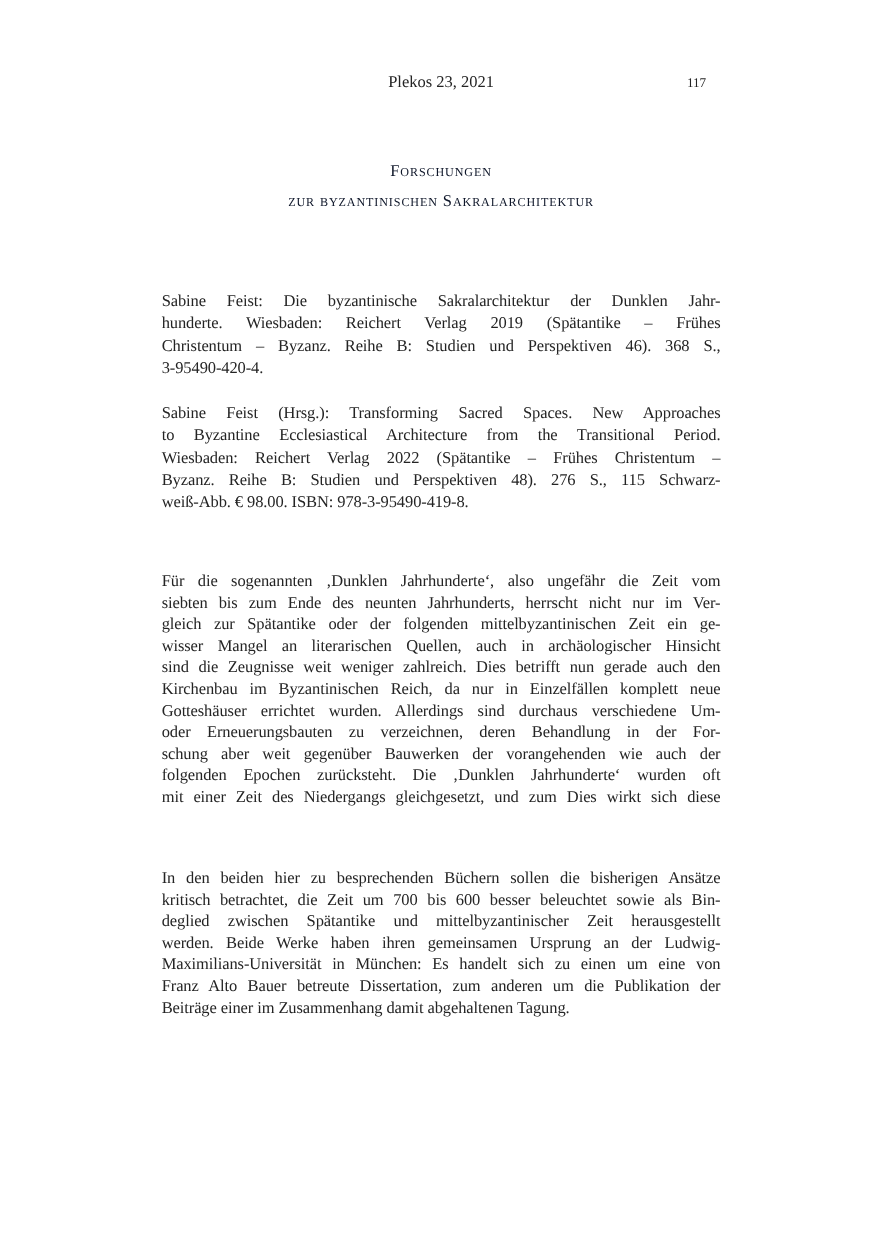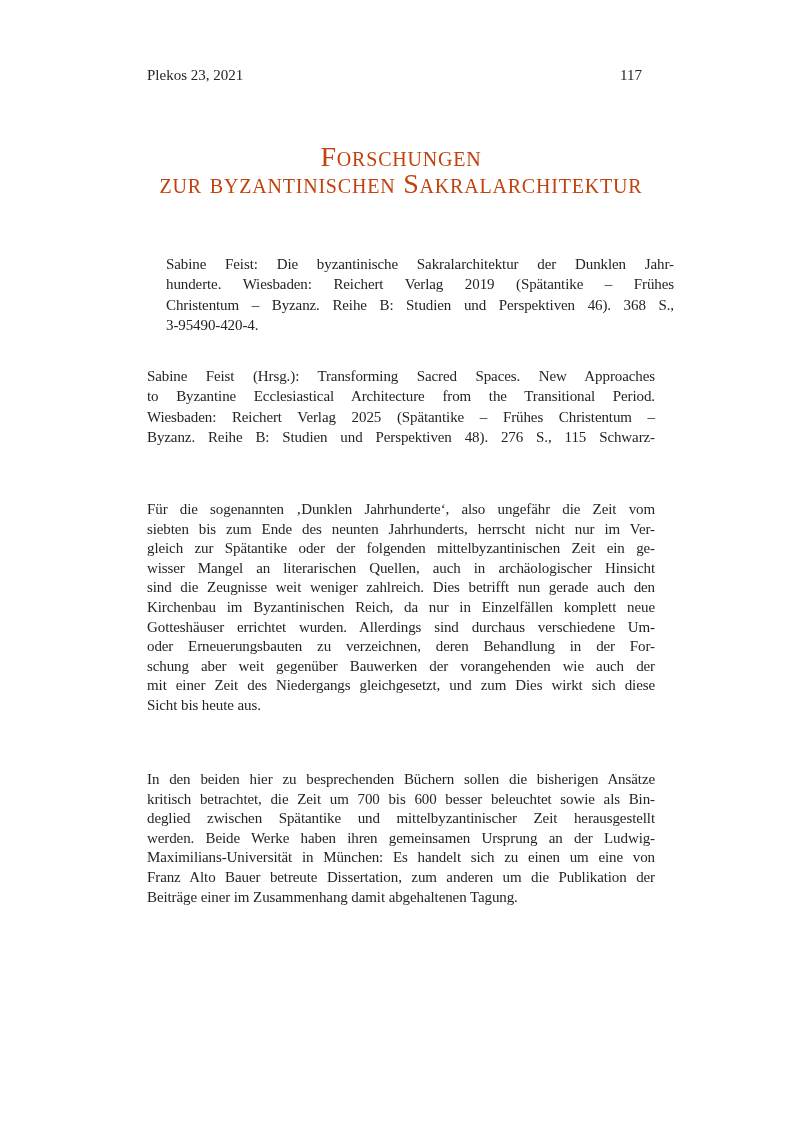--- a/index.html
+++ b/index.html
@@ -16,60 +16,62 @@
     font-family: "Liberation Serif", "DejaVu Serif", serif;
     color: #242424;
   }
   .running-header {
     position: absolute;
     top: 66px;
     left: 147px;
     width: 508px;
     font-size: 15px;
     line-height: 19px;
+    text-align: center;
   }
   .page-number {
     position: absolute;
     top: 66px;
     right: 157px;
-    font-size: 15px;
+    font-size: 12px;
     line-height: 19px;
     text-align: right;
   }
   .article-title {
     position: absolute;
     top: 143px;
     left: 147px;
     width: 508px;
-    font-size: 28px;
+    font-size: 15px;
     line-height: 27px;
     font-variant: small-caps;
     letter-spacing: 0.8px;
     text-align: center;
-    color: #c2410c;
+    color: #0f172a;
   }
   .article-title .tline,
   .article-title .tline-last {
     text-align: center;
     text-align-last: center;
   }
   .para {
     position: absolute;
     left: 147px;
     width: 508px;
     font-size: 15px;
     letter-spacing: -0.1px;
   }
   .biblio {
     line-height: 20.3px;
   }
   .bodytext {
     line-height: 19.6px;
+    margin-top: 20px;
   }
-  .biblio-1 { top: 254px; margin-left: 19px; }
+  .biblio-1 { top: 264px; }
   .biblio-2 { top: 366px; }
   .body-1  { top: 500px; }
   .body-2  { top: 770px; }
   .tline {
     text-align: justify;
     text-align-last: justify;
     white-space: normal;
   }
   .tline-last {
     text-align: right;
@@ -95,36 +97,37 @@
   <div class="para biblio biblio-1">
       <div class="tline">Sabine Feist: Die byzantinische Sakralarchitektur der Dunklen Jahr-</div>
       <div class="tline">hunderte. Wiesbaden: Reichert Verlag 2019 (Spätantike – Frühes</div>
       <div class="tline">Christentum – Byzanz. Reihe B: Studien und Perspektiven 46). 368 S.,</div>
       <div class="tline tline-last">3-95490-420-4.</div>
     </div>
 
   <div class="para biblio biblio-2">
       <div class="tline">Sabine Feist (Hrsg.): Transforming Sacred Spaces. New Approaches</div>
       <div class="tline">to Byzantine Ecclesiastical Architecture from the Transitional Period.</div>
-      <div class="tline">Wiesbaden: Reichert Verlag 2025 (Spätantike – Frühes Christentum –</div>
+      <div class="tline">Wiesbaden: Reichert Verlag 2022 (Spätantike – Frühes Christentum –</div>
       <div class="tline">Byzanz. Reihe B: Studien und Perspektiven 48). 276 S., 115 Schwarz-</div>
+      <div class="tline tline-last">weiß-Abb. € 98.00. ISBN: 978-3-95490-419-8.</div>
     </div>
 
   <div class="para bodytext body-1">
       <div class="tline">Für die sogenannten ‚Dunklen Jahrhunderte‘, also ungefähr die Zeit vom</div>
       <div class="tline">siebten bis zum Ende des neunten Jahrhunderts, herrscht nicht nur im Ver-</div>
       <div class="tline">gleich zur Spätantike oder der folgenden mittelbyzantinischen Zeit ein ge-</div>
       <div class="tline">wisser Mangel an literarischen Quellen, auch in archäologischer Hinsicht</div>
       <div class="tline">sind die Zeugnisse weit weniger zahlreich. Dies betrifft nun gerade auch den</div>
       <div class="tline">Kirchenbau im Byzantinischen Reich, da nur in Einzelfällen komplett neue</div>
       <div class="tline">Gotteshäuser errichtet wurden. Allerdings sind durchaus verschiedene Um-</div>
       <div class="tline">oder Erneuerungsbauten zu verzeichnen, deren Behandlung in der For-</div>
       <div class="tline">schung aber weit gegenüber Bauwerken der vorangehenden wie auch der</div>
+      <div class="tline">folgenden Epochen zurücksteht. Die ‚Dunklen Jahrhunderte‘ wurden oft</div>
       <div class="tline">mit einer Zeit des Niedergangs gleichgesetzt, und zum Dies wirkt sich diese</div>
-      <div class="tline tline-last">Sicht bis heute aus.</div>
     </div>
 
   <div class="para bodytext body-2">
       <div class="tline">In den beiden hier zu besprechenden Büchern sollen die bisherigen Ansätze</div>
       <div class="tline">kritisch betrachtet, die Zeit um 700 bis 600 besser beleuchtet sowie als Bin-</div>
       <div class="tline">deglied zwischen Spätantike und mittelbyzantinischer Zeit herausgestellt</div>
       <div class="tline">werden. Beide Werke haben ihren gemeinsamen Ursprung an der Ludwig-</div>
       <div class="tline">Maximilians-Universität in München: Es handelt sich zu einen um eine von</div>
       <div class="tline">Franz Alto Bauer betreute Dissertation, zum anderen um die Publikation der</div>
       <div class="tline tline-last">Beiträge einer im Zusammenhang damit abgehaltenen Tagung.</div>

